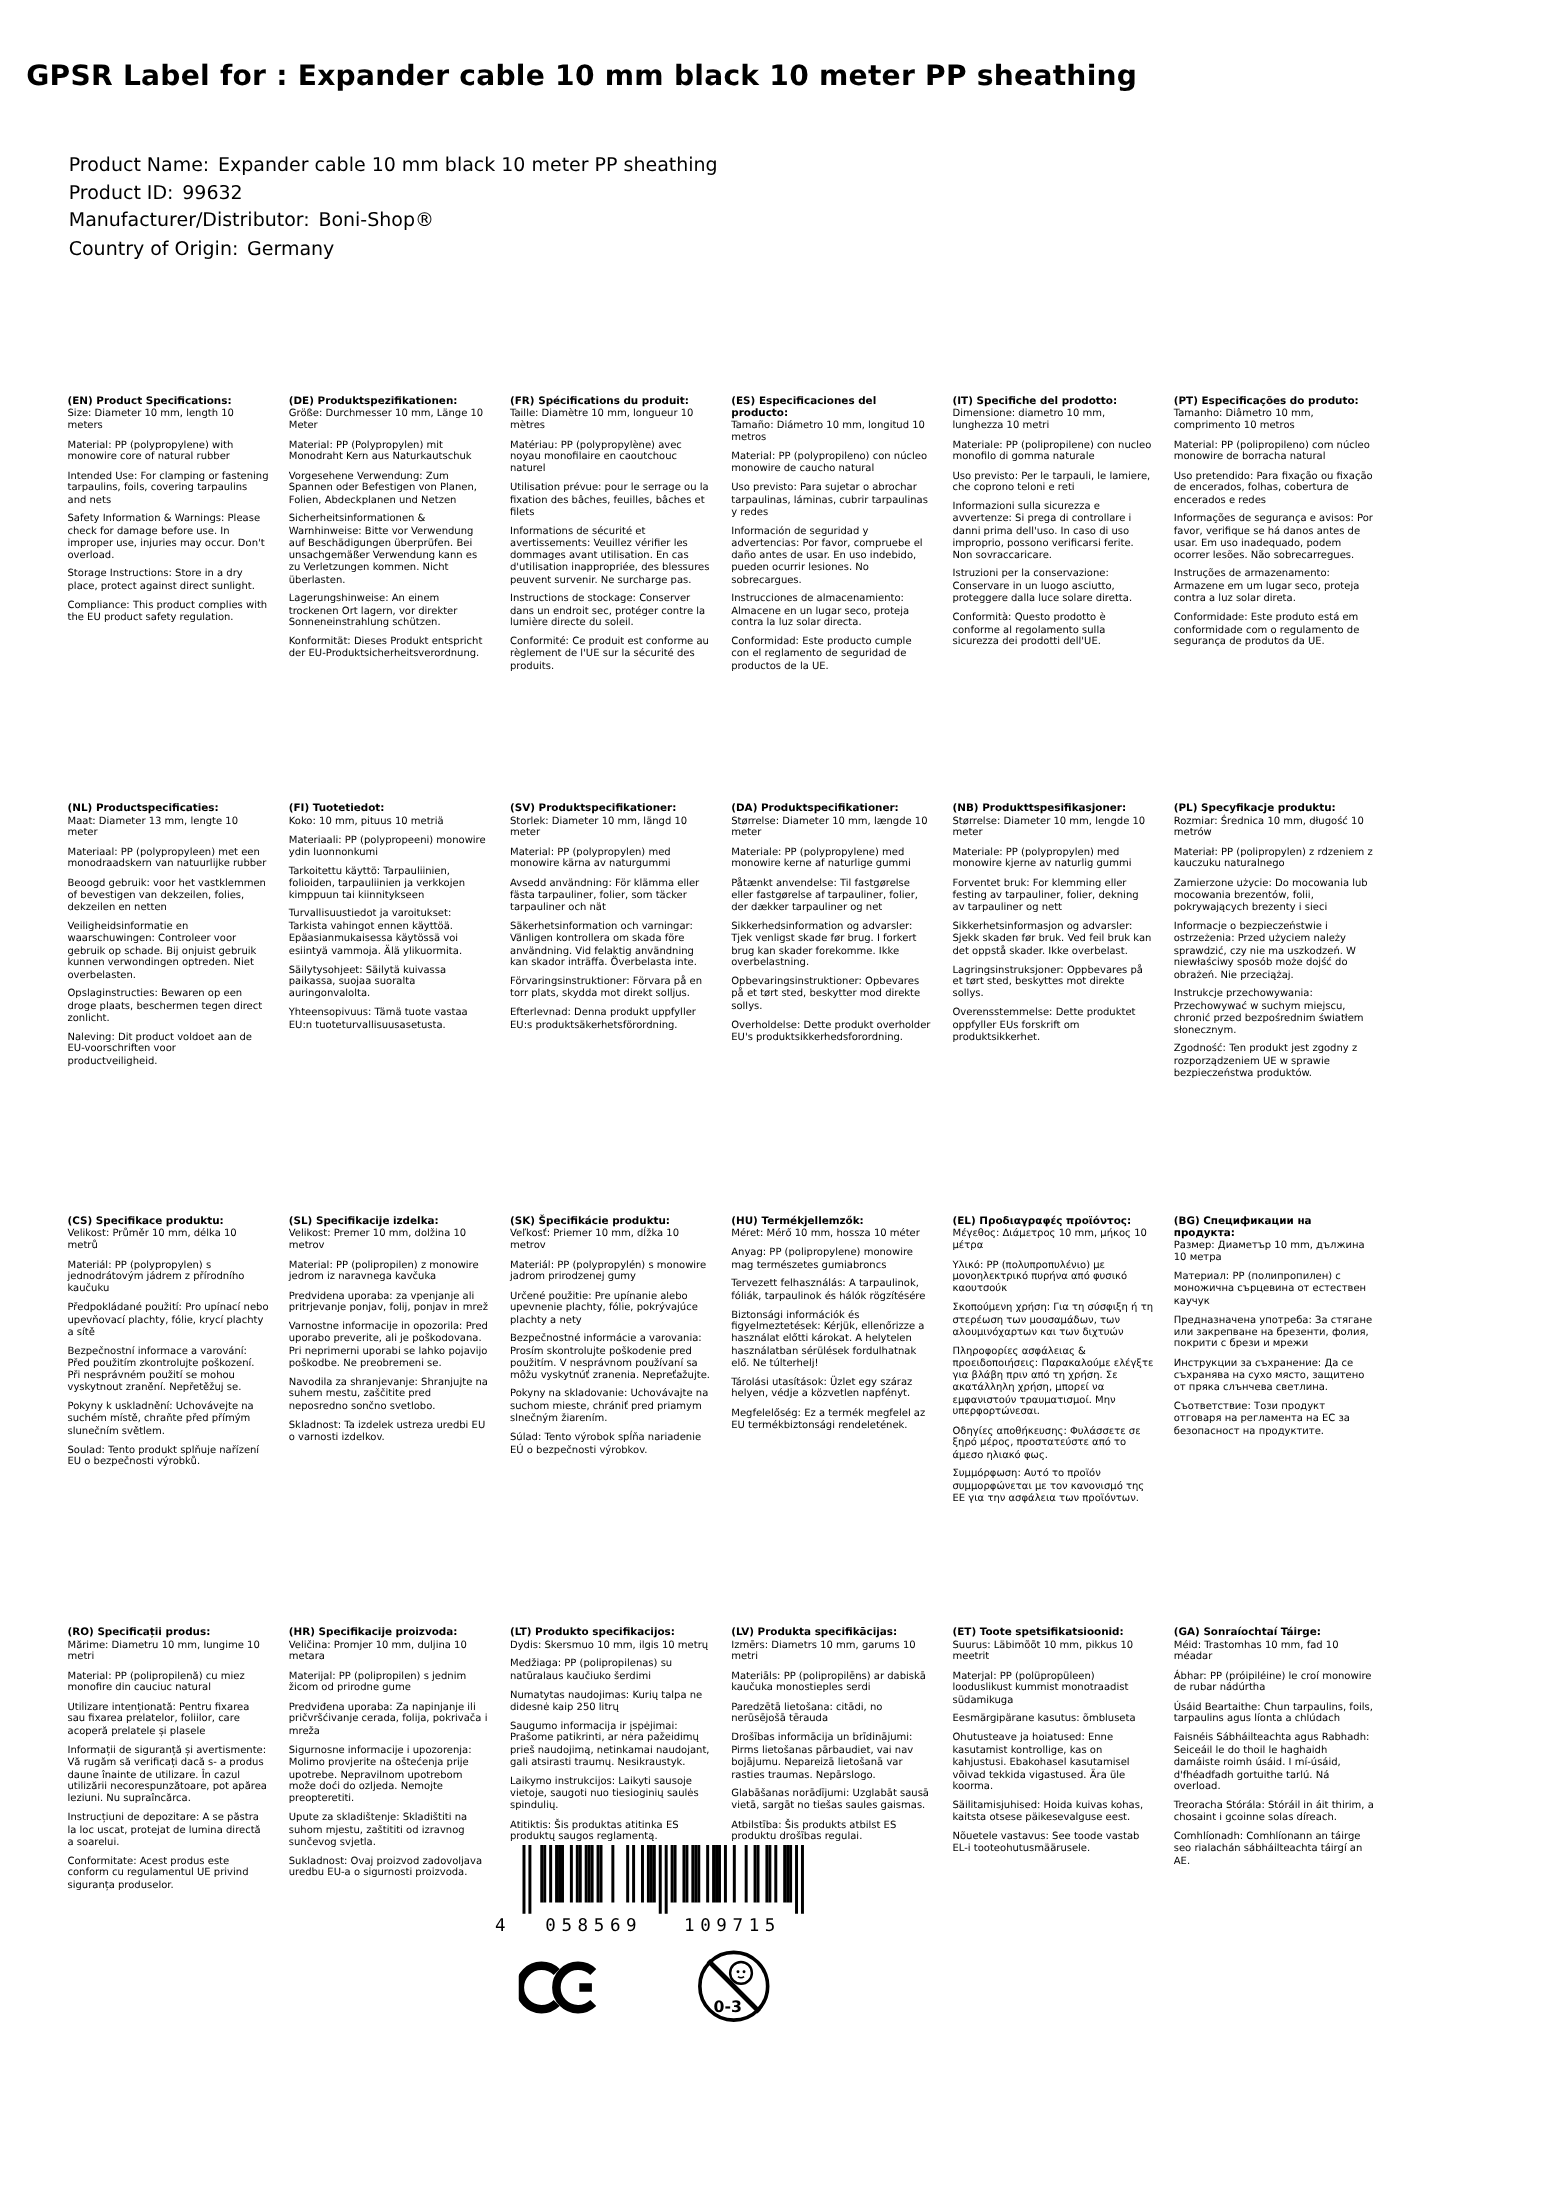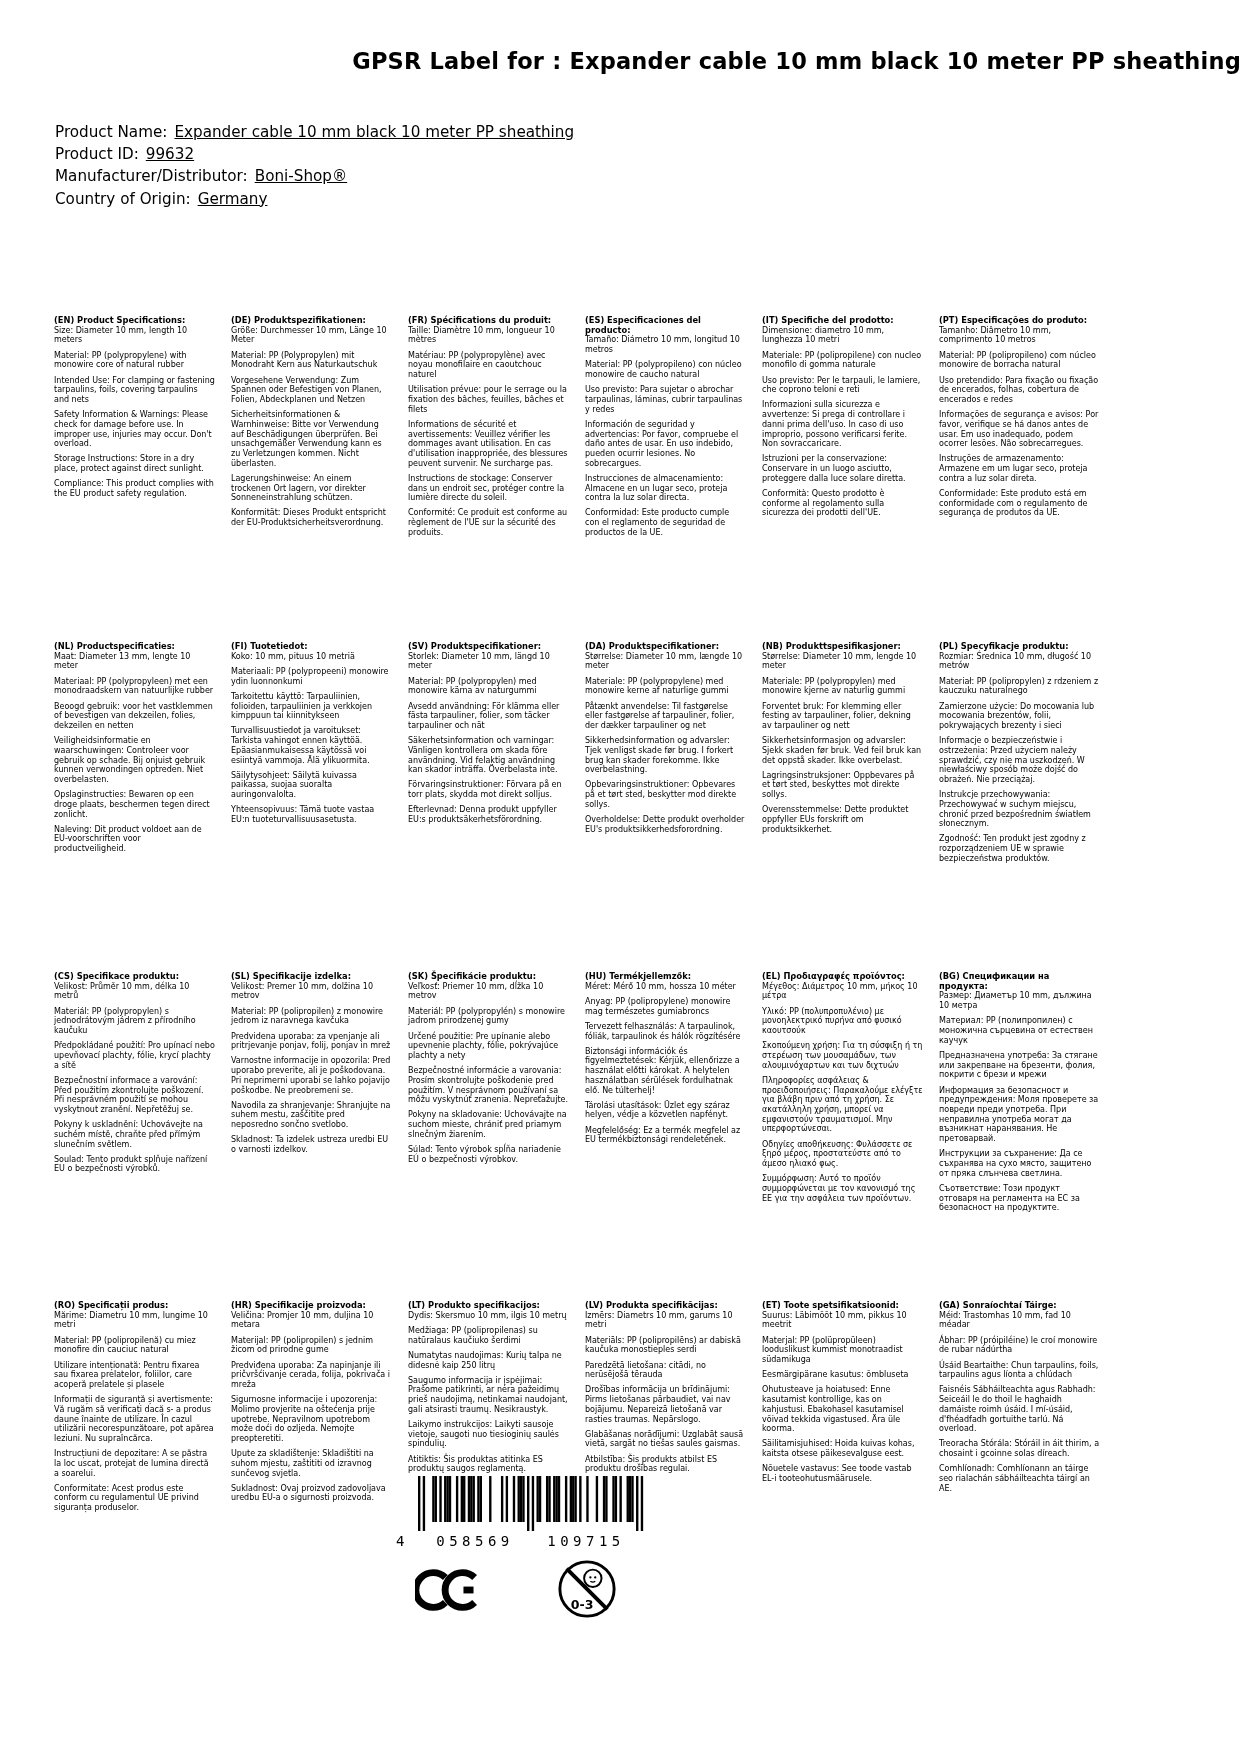--- a/index.html
+++ b/index.html
@@ -8,35 +8,35 @@
     width:1241px;
     height:1754px;
     background:#ffffff;
     color:#000;
     font-family:"DejaVu Sans","Liberation Sans",sans-serif;
     overflow:hidden;
   }
   .doc-title{
     position:absolute;
     top:48px; left:0; right:0;
-    text-align:right;
+    text-align:left;
     font-size:22.5px;
     font-weight:bold;
     letter-spacing:0.2px;
     padding-left:21px;
   }
   .product-info{
     position:absolute;
     left:55px; top:121px;
     font-size:15.2px;
     line-height:22.2px;
   }
   .info-line{white-space:nowrap;}
   .info-label{font-weight:normal;}
-  .info-value{margin-left:7px;text-decoration:underline;}
+  .info-value{margin-left:7px;}
   .language-grid{
     position:absolute;
     left:54px; top:316px;
     width:1046px;
     display:grid;
     grid-template-columns:repeat(6,1fr);
     column-gap:12px;
     grid-template-rows:310px 314px 313px auto;
     gap:16px;
   }
@@ -244,21 +244,20 @@
         <div class="sec">Σκοπούμενη χρήση: Για τη σύσφιξη ή τη στερέωση των μουσαμάδων, των αλουμινόχαρτων και των διχτυών</div>
         <div class="sec">Πληροφορίες ασφάλειας &amp; προειδοποιήσεις: Παρακαλούμε ελέγξτε για βλάβη πριν από τη χρήση. Σε ακατάλληλη χρήση, μπορεί να εμφανιστούν τραυματισμοί. Μην υπερφορτώνεσαι.</div>
         <div class="sec">Οδηγίες αποθήκευσης: Φυλάσσετε σε ξηρό μέρος, προστατεύστε από το άμεσο ηλιακό φως.</div>
         <div class="sec">Συμμόρφωση: Αυτό το προϊόν συμμορφώνεται με τον κανονισμό της ΕΕ για την ασφάλεια των προϊόντων.</div>
       </div>
       <div class="lang">
         <div class="lang-title">(BG) Спецификации на продукта:</div>
         <div class="sec">Размер: Диаметър 10 mm, дължина 10 метра</div>
         <div class="sec">Материал: PP (полипропилен) с моножична сърцевина от естествен каучук</div>
         <div class="sec">Предназначена употреба: За стягане или закрепване на брезенти, фолия, покрити с брези и мрежи</div>
-        <div class="sec">Информация за безопасност и предупреждения: Моля проверете за повреди преди употреба. При неправилна употреба могат да възникнат наранявания. Не претоварвай.</div>
         <div class="sec">Инструкции за съхранение: Да се съхранява на сухо място, защитено от пряка слънчева светлина.</div>
         <div class="sec">Съответствие: Този продукт отговаря на регламента на ЕС за безопасност на продуктите.</div>
       </div>
       <div class="lang">
         <div class="lang-title">(RO) Specificații produs:</div>
         <div class="sec">Mărime: Diametru 10 mm, lungime 10 metri</div>
         <div class="sec">Material: PP (polipropilenă) cu miez monofire din cauciuc natural</div>
         <div class="sec">Utilizare intenționată: Pentru fixarea sau fixarea prelatelor, foliilor, care acoperă prelatele și plasele</div>
         <div class="sec">Informații de siguranță și avertismente: Vă rugăm să verificați dacă s- a produs daune înainte de utilizare. În cazul utilizării necorespunzătoare, pot apărea leziuni. Nu supraîncărca.</div>
         <div class="sec">Instrucțiuni de depozitare: A se păstra la loc uscat, protejat de lumina directă a soarelui.</div>

